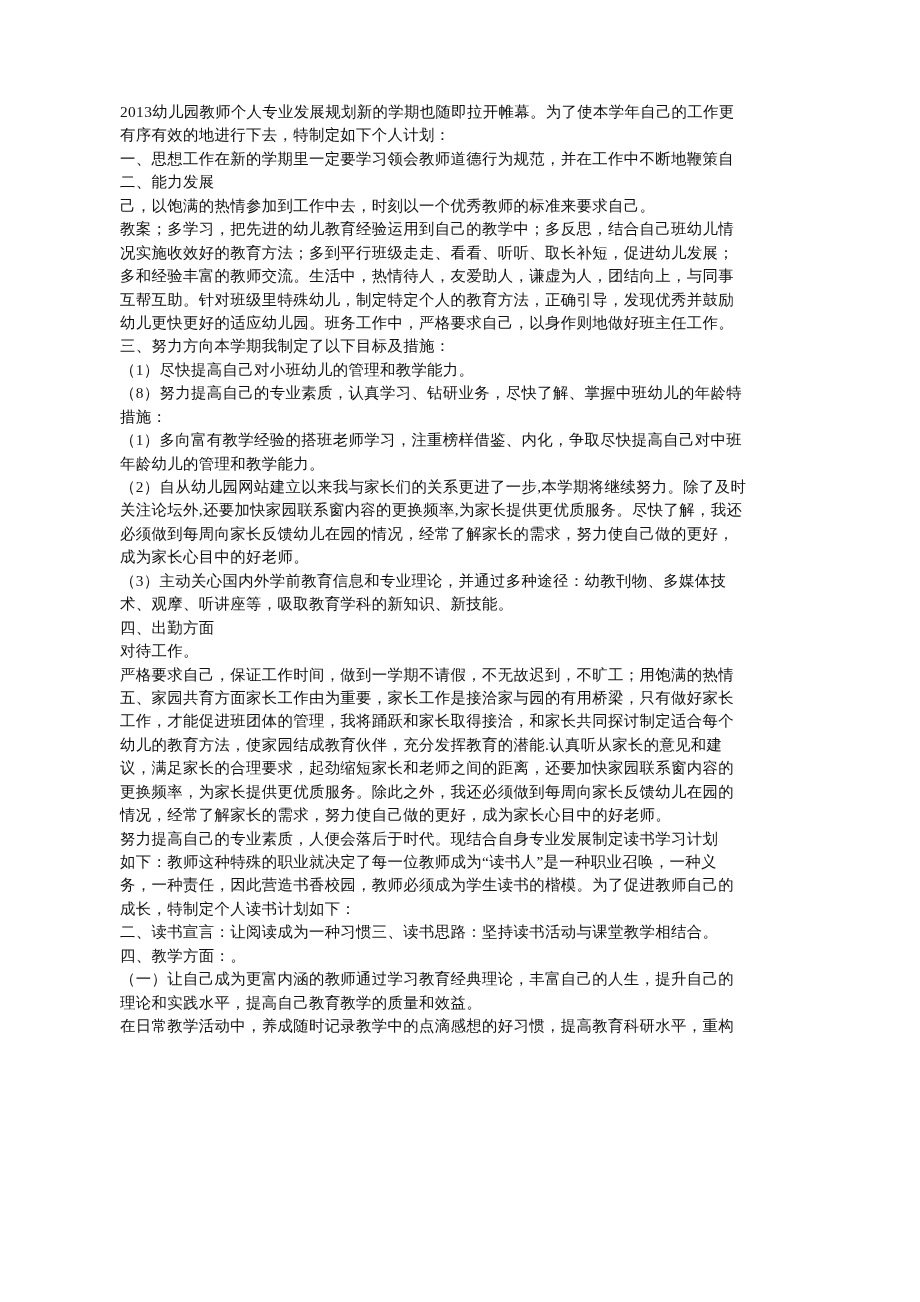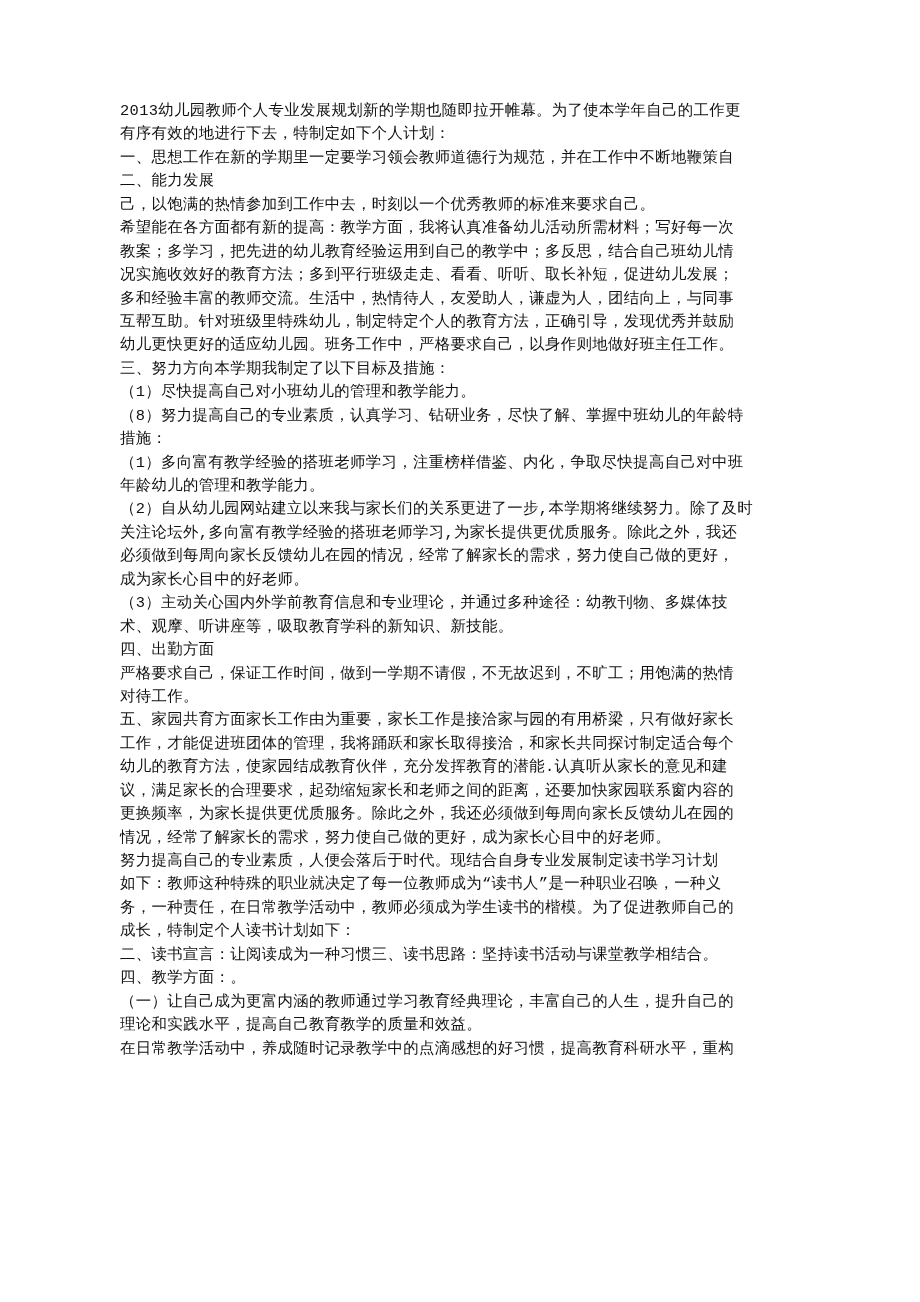--- a/index.html
+++ b/index.html
@@ -13,67 +13,66 @@
       position: relative;
       overflow: hidden;
     }
     .page {
       position: absolute;
       left: 120px;
       top: 100px;
       width: 680px;
     }
     .line {
-      font-family: Liberation Mono, monospace;
+      font-family: Liberation Serif, serif;
       font-size: 15.4px;
       line-height: 23.45px;
       height: 23.45px;
       color: #111111;
       white-space: nowrap;
       letter-spacing: 0.35px;
     }
   </style>
 </head>
 <body>
 
 <div class="page">
   <div class="line">2013幼儿园教师个人专业发展规划新的学期也随即拉开帷幕。为了使本学年自己的工作更</div>
   <div class="line">有序有效的地进行下去，特制定如下个人计划：</div>
   <div class="line">一、思想工作在新的学期里一定要学习领会教师道德行为规范，并在工作中不断地鞭策自</div>
   <div class="line">二、能力发展</div>
   <div class="line">己，以饱满的热情参加到工作中去，时刻以一个优秀教师的标准来要求自己。</div>
-  <div class="line"> 希望能在各方面都有新的提高：教学方面，我将认真准备幼儿活动所需材料；写好每一次</div>
   <div class="line">教案；多学习，把先进的幼儿教育经验运用到自己的教学中；多反思，结合自己班幼儿情</div>
   <div class="line">况实施收效好的教育方法；多到平行班级走走、看看、听听、取长补短，促进幼儿发展；</div>
   <div class="line">多和经验丰富的教师交流。生活中，热情待人，友爱助人，谦虚为人，团结向上，与同事</div>
   <div class="line">互帮互助。针对班级里特殊幼儿，制定特定个人的教育方法，正确引导，发现优秀并鼓励</div>
   <div class="line">幼儿更快更好的适应幼儿园。班务工作中，严格要求自己，以身作则地做好班主任工作。</div>
   <div class="line">三、努力方向本学期我制定了以下目标及措施：</div>
   <div class="line">（1）尽快提高自己对小班幼儿的管理和教学能力。</div>
   <div class="line">（8）努力提高自己的专业素质，认真学习、钻研业务，尽快了解、掌握中班幼儿的年龄特</div>
   <div class="line">措施：</div>
   <div class="line">（1）多向富有教学经验的搭班老师学习，注重榜样借鉴、内化，争取尽快提高自己对中班</div>
   <div class="line">年龄幼儿的管理和教学能力。</div>
   <div class="line">（2）自从幼儿园网站建立以来我与家长们的关系更进了一步,本学期将继续努力。除了及时</div>
-  <div class="line">关注论坛外,多向富有教学经验的搭班老师学习,为家长提供更优质服务。除此之外，我还</div>
+  <div class="line">关注论坛外,还要加快家园联系窗内容的更换频率,为家长提供更优质服务。尽快了解，我还</div>
   <div class="line">必须做到每周向家长反馈幼儿在园的情况，经常了解家长的需求，努力使自己做的更好，</div>
   <div class="line">成为家长心目中的好老师。</div>
   <div class="line">（3）主动关心国内外学前教育信息和专业理论，并通过多种途径：幼教刊物、多媒体技</div>
   <div class="line">术、观摩、听讲座等，吸取教育学科的新知识、新技能。</div>
   <div class="line">四、出勤方面</div>
+  <div class="line">对待工作。</div>
   <div class="line"> 严格要求自己，保证工作时间，做到一学期不请假，不无故迟到，不旷工；用饱满的热情</div>
-  <div class="line">对待工作。</div>
   <div class="line">五、家园共育方面家长工作由为重要，家长工作是接洽家与园的有用桥梁，只有做好家长</div>
   <div class="line">工作，才能促进班团体的管理，我将踊跃和家长取得接洽，和家长共同探讨制定适合每个</div>
   <div class="line">幼儿的教育方法，使家园结成教育伙伴，充分发挥教育的潜能.认真听从家长的意见和建</div>
   <div class="line">议，满足家长的合理要求，起劲缩短家长和老师之间的距离，还要加快家园联系窗内容的</div>
   <div class="line">更换频率，为家长提供更优质服务。除此之外，我还必须做到每周向家长反馈幼儿在园的</div>
   <div class="line">情况，经常了解家长的需求，努力使自己做的更好，成为家长心目中的好老师。</div>
   <div class="line">努力提高自己的专业素质，人便会落后于时代。现结合自身专业发展制定读书学习计划</div>
   <div class="line">如下：教师这种特殊的职业就决定了每一位教师成为“读书人”是一种职业召唤，一种义</div>
-  <div class="line">务，一种责任，在日常教学活动中，教师必须成为学生读书的楷模。为了促进教师自己的</div>
+  <div class="line">务，一种责任，因此营造书香校园，教师必须成为学生读书的楷模。为了促进教师自己的</div>
   <div class="line">成长，特制定个人读书计划如下：</div>
   <div class="line">二、读书宣言：让阅读成为一种习惯三、读书思路：坚持读书活动与课堂教学相结合。</div>
   <div class="line">四、教学方面：。</div>
   <div class="line">（一）让自己成为更富内涵的教师通过学习教育经典理论，丰富自己的人生，提升自己的</div>
   <div class="line">理论和实践水平，提高自己教育教学的质量和效益。</div>
   <div class="line">在日常教学活动中，养成随时记录教学中的点滴感想的好习惯，提高教育科研水平，重构</div>
 </div>
 
 </body></html>

